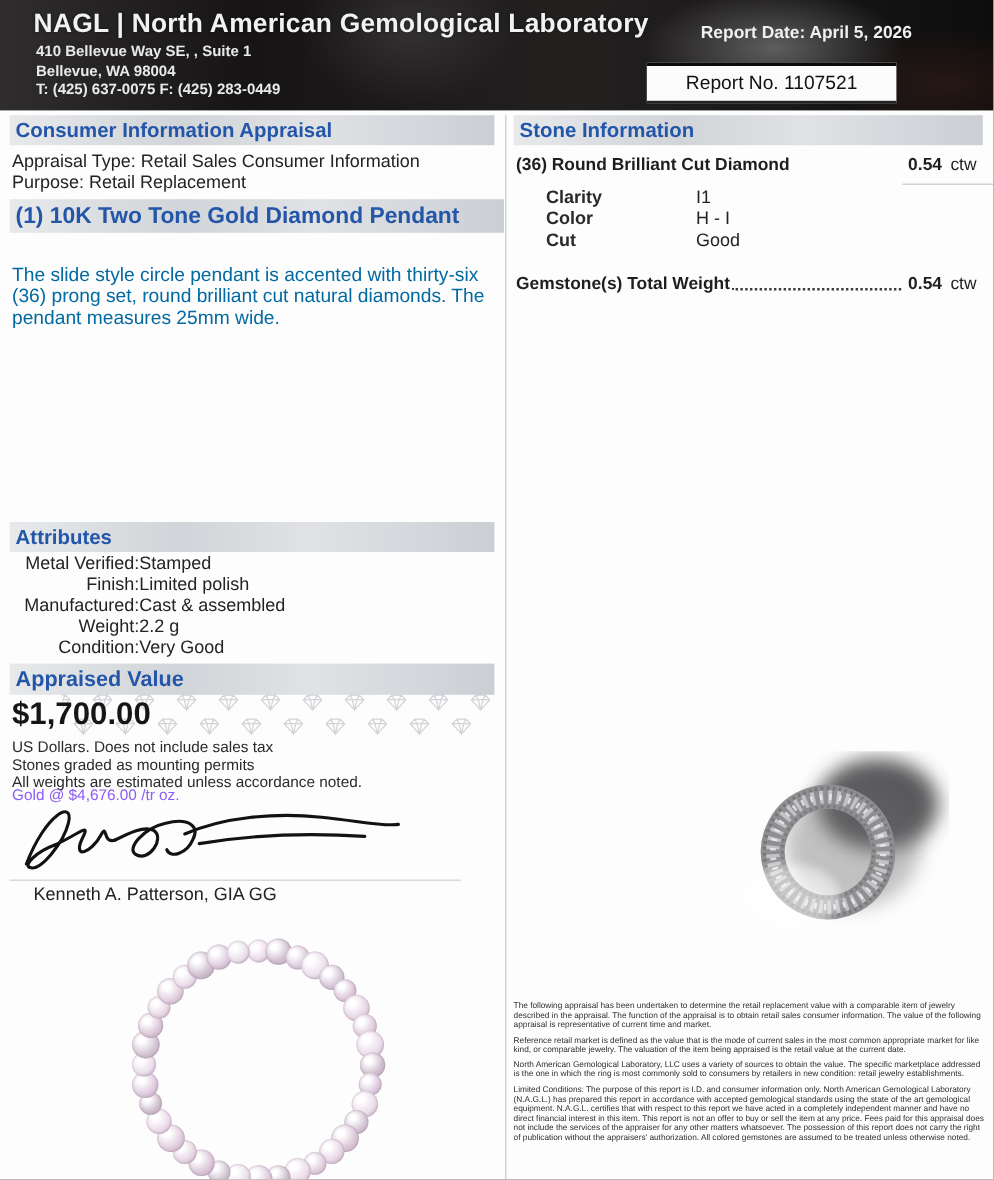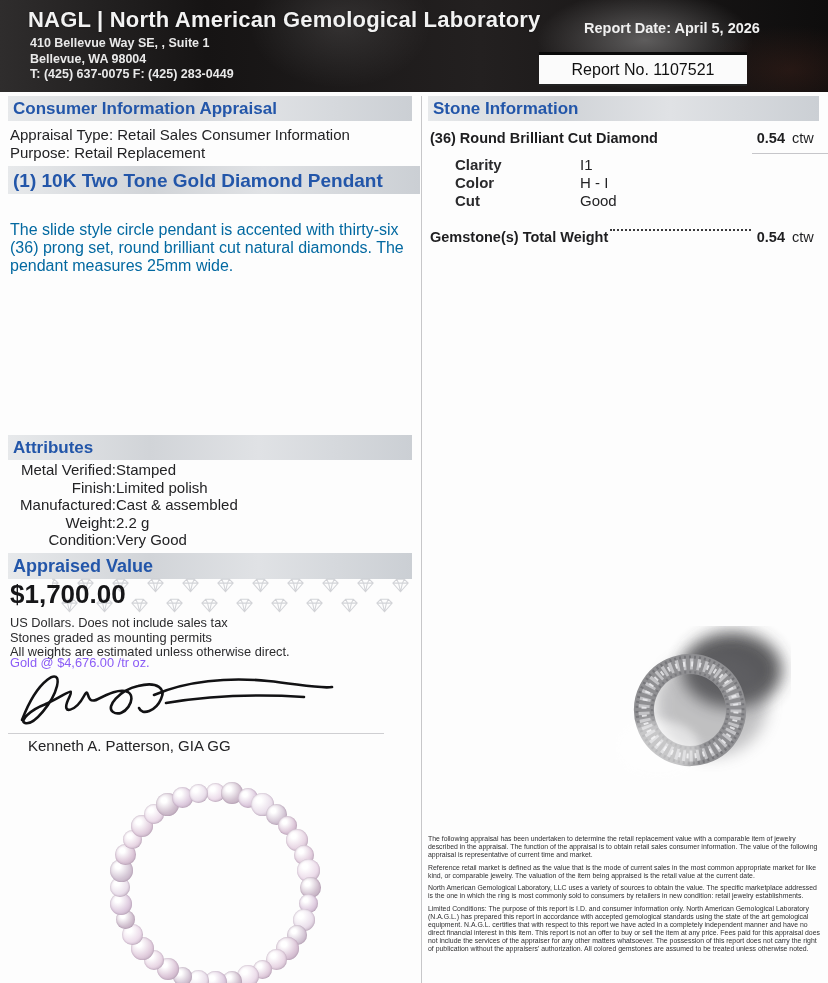--- a/index.html
+++ b/index.html
@@ -63,21 +63,21 @@
   
   .divider{position:absolute;left:421px;top:96px;width:1px;height:887px;background:#9a9a9e;opacity:.55;}
   .stone-title-row{position:absolute;left:430px;top:130px;width:390px;display:flex;align-items:baseline;
     font-size:14.5px;font-weight:bold;color:#1e1e20;}
   .ctw-val{margin-left:auto;}
   .ctw-unit{font-weight:normal;margin-left:7px;width:28px;}
   .stone-rule{position:absolute;left:752px;top:153px;width:76px;border-top:1px solid #c6c6ca;}
   .stone-rows{position:absolute;left:455px;top:156px;width:340px;}
   .stone-row{display:flex;font-size:15px;line-height:18.1px;color:#232325;}
   .stone-label{width:125px;flex:none;font-weight:bold;color:#2a2a2c;}
-  .total-row{position:absolute;left:430px;top:229px;width:390px;display:flex;align-items:flex-start;
+  .total-row{position:absolute;left:430px;top:229px;width:390px;display:flex;align-items:flex-end;
     font-size:14.5px;font-weight:bold;color:#1e1e20;}
   .leader{flex:1;border-bottom:2px dotted #3a3a3c;margin:0 6px 3px 2px;}
 
   .ring-photo{position:absolute;left:616px;top:626px;}
 
   .legal{position:absolute;left:428px;top:835px;width:392px;font-size:6.9px;line-height:8px;
     color:#2e2e30;}
   .legal p{margin:0 0 4.5px 0;}
 </style>
 </head>
@@ -203,21 +203,21 @@
         <svg width="23" height="17" viewBox="0 0 24 17">
           <path d="M4 6 L8 2 H16 L20 6 L12 15 Z M4 6 H20 M8 2 L10 6 L12 15 M16 2 L14 6 L12 15 M10 6 H14" fill="none" stroke="#c4c6cb" stroke-width="1.1"></path>
         </svg>
       </div>
     </div>
   <div class="value-big">$1,700.00</div>
 
   <div class="notes">
     <div>US Dollars. Does not include sales tax</div>
     <div>Stones graded as mounting permits</div>
-    <div>All weights are estimated unless otherwise direct.</div>
+    <div>All weights are estimated unless accordance noted.</div>
   </div>
   <div class="gold-note">Gold @ $4,676.00 /tr oz.</div>
 
   <svg class="sig" width="352" height="64" viewBox="0 0 352 64">
     <g fill="none" stroke="#121214" stroke-width="2.6" stroke-linecap="round">
       <path d="M8 54 C 24 12, 48 0, 43 20 C 39 36, 20 60, 11 57 C 5 55, 16 44, 32 38"></path>
       <path d="M32 38 C 54 28, 62 18, 54 34 C 47 50, 62 45, 70 30 C 76 19, 71 38, 82 34"></path>
       <path d="M82 34 C 94 28, 106 22, 114 26 C 124 32, 110 53, 99 46 C 91 41, 106 24, 124 20 C 144 15, 152 23, 147 33 C 142 45, 128 50, 125 42"></path>
       <path d="M140 29 C 172 15, 214 11, 254 15 C 284 18, 306 23, 318 21"></path>
       <path d="M152 37 C 194 30, 244 28, 290 31"></path>

